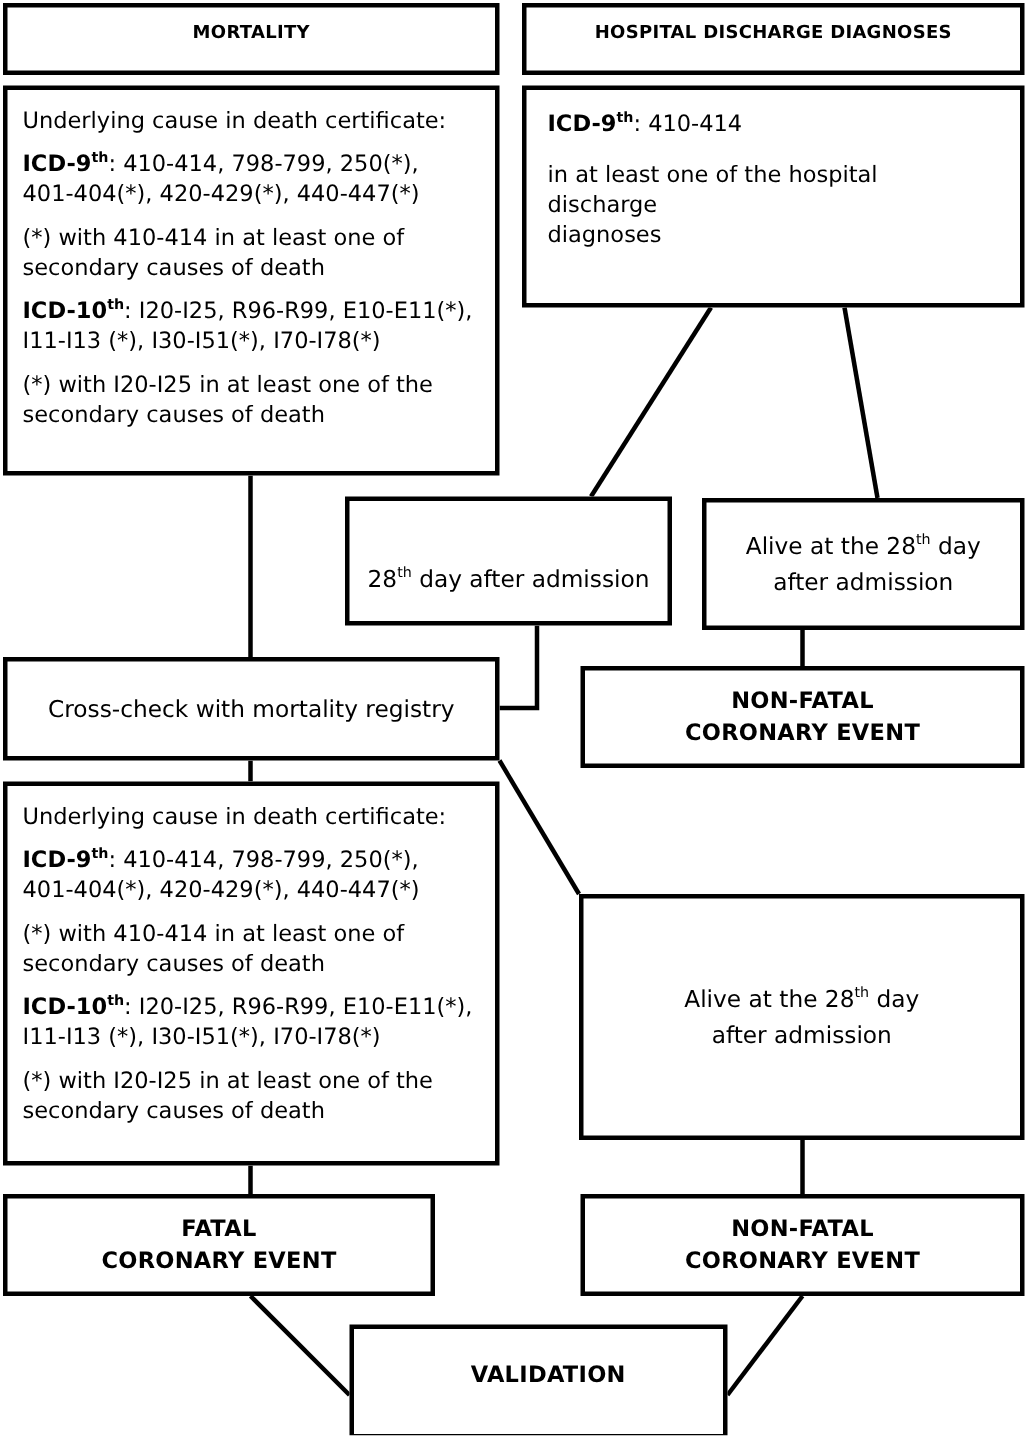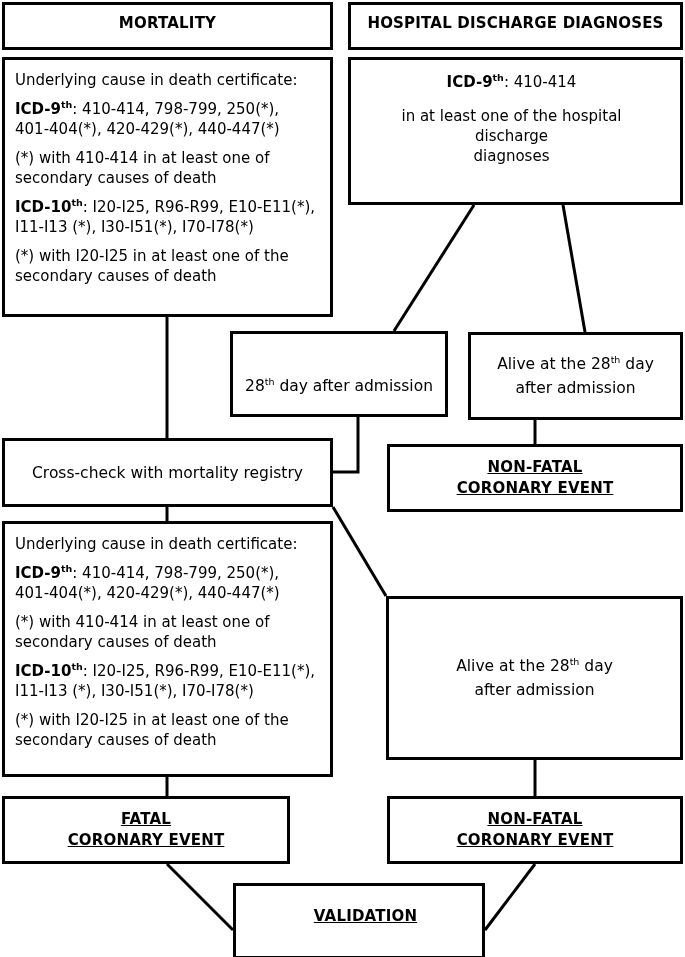--- a/index.html
+++ b/index.html
@@ -22,55 +22,54 @@
     z-index:5;
   }
   .ctr{
     display:flex;
     align-items:center;
     justify-content:center;
     text-align:center;
   }
   .hdr{
     font-weight:bold;
-    font-size:15px;
+    font-size:12px;
     letter-spacing:.2px;
   }
   .hdr-inner{
     position:absolute;
     left:0;right:0;
     top:9px;
     text-align:center;
   }
   .term{
     font-weight:bold;
     font-size:15px;
     line-height:21px;
     letter-spacing:.2px;
-    text-decoration:underline;
   }
   .mid{
     font-size:15.5px;
     line-height:24px;
   }
   .body-txt{
     font-size:15px;
     line-height:20px;
     padding:10px 8px 6px 10px;
   }
   .body-txt p{margin:0 0 9px 0;}
   .body-txt p:last-child{margin-bottom:0;}
   .b{font-weight:bold;}
   sup{font-size:9.5px;vertical-align:super;line-height:0;}
   .hd-body{
     font-size:15px;
     line-height:20px;
     padding:12px 10px 6px 14px;
   }
-  .hd-body p{margin:0 12px 14px 0;text-align:center;}
+  .hd-body p{margin:0 12px 14px 0;}
   .hd-body p:last-child{margin-bottom:0;}
   svg.links{
     position:absolute;
     left:0;top:0;
     width:685px;height:957px;
     z-index:1;
     pointer-events:none;
   }
   svg.links line, svg.links polyline, svg.links path{
     stroke:#000000;

